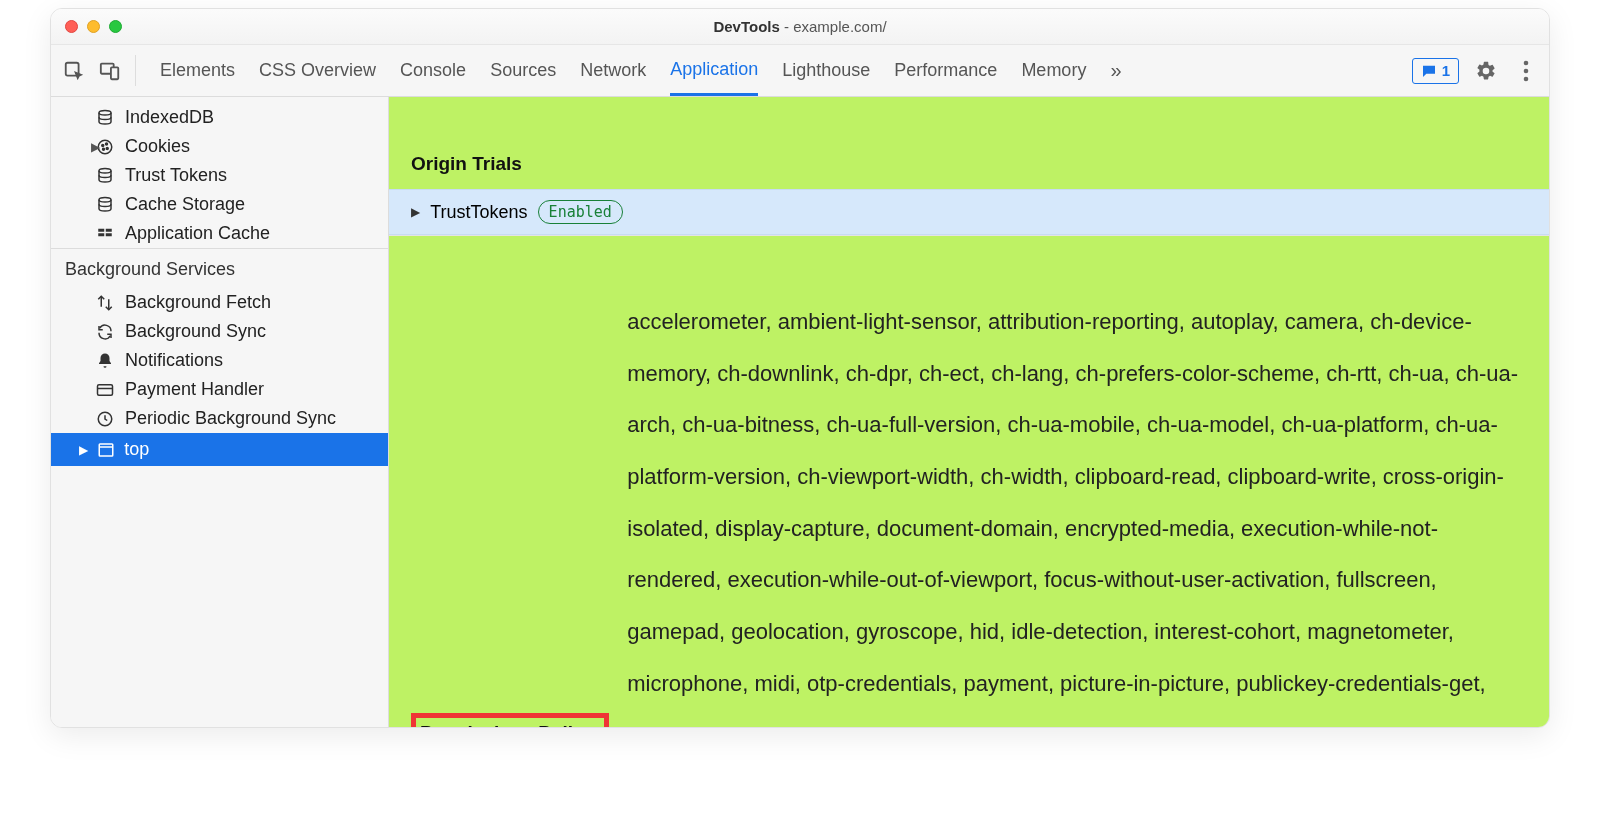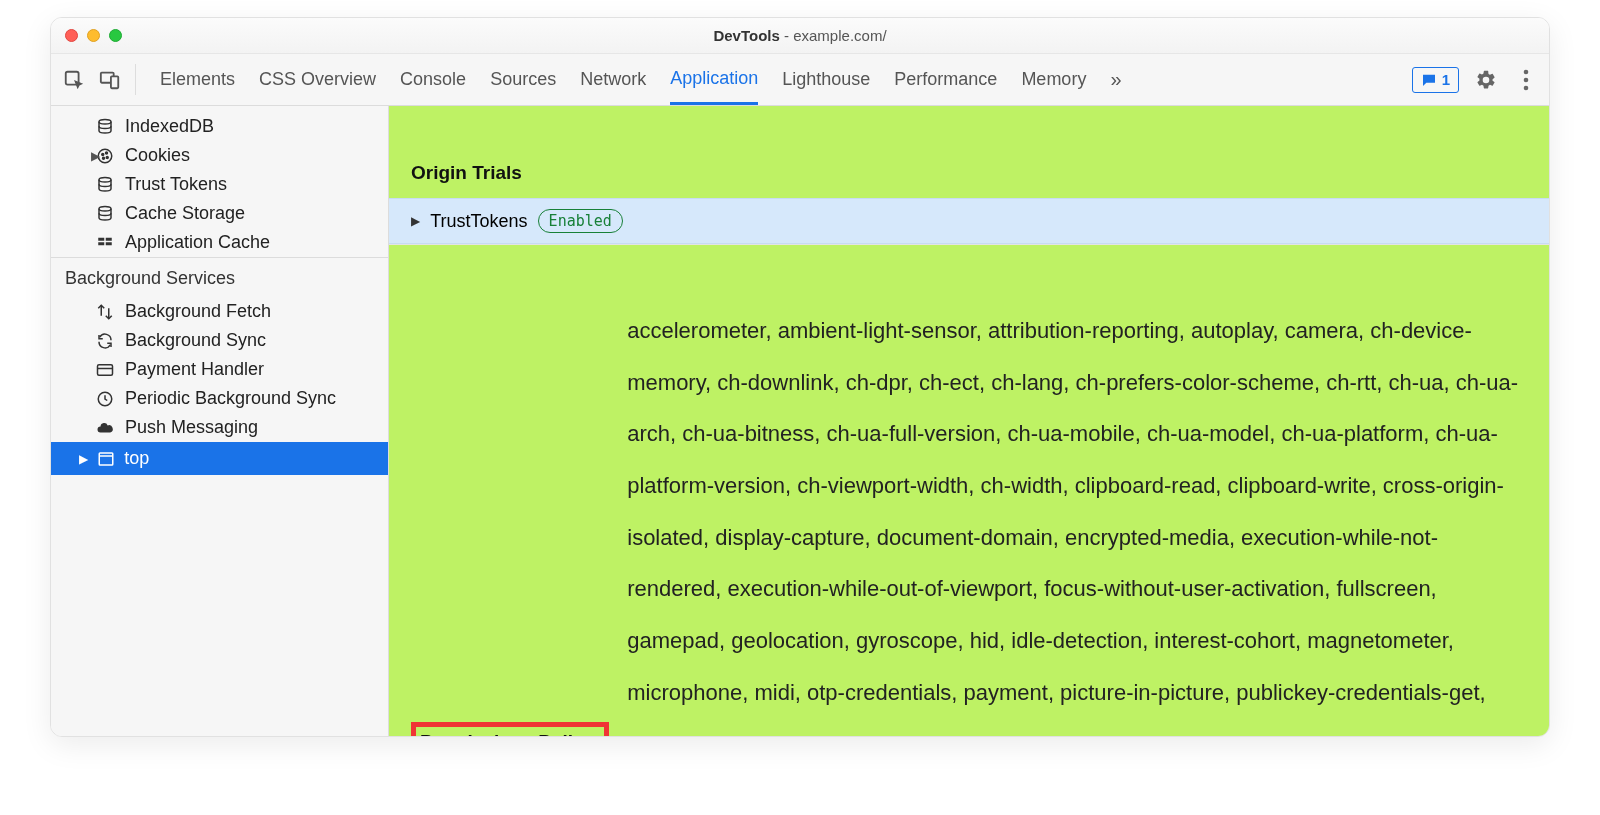--- a/index.html
+++ b/index.html
@@ -1,18 +1,18 @@
 <!DOCTYPE html>
 <html><head>
 <meta charset="utf-8">
 <style>
   * { box-sizing: border-box; margin: 0; padding: 0; }
   html, body { width: 1600px; height: 815px; font-family: -apple-system, "Helvetica Neue", Arial, sans-serif; background:#fff; }
   .canvas { width:1520px; margin:0 auto; position:relative; }
-  .window { position:relative; width:1500px; margin:17px auto; background:#fff; border:1px solid #e1e1e1; border-radius:12px; box-shadow:0 8px 30px rgba(0,0,0,.08); overflow:hidden; }
+  .window { position:relative; width:1500px; margin:8px auto; background:#fff; border:1px solid #e1e1e1; border-radius:12px; box-shadow:0 8px 30px rgba(0,0,0,.08); overflow:hidden; }
   .titlebar { height:36px; display:flex; align-items:center; position:relative; background:linear-gradient(#fbfbfb,#f3f3f3); border-bottom:1px solid #e6e6e6; }
   .tl-dots { display:flex; gap:9px; margin-left:14px; }
   .tl-dot { width:13px; height:13px; border-radius:50%; }
   .td-red{background:#ff5f57;border:1px solid #e14640;}
   .td-yellow{background:#febc2e;border:1px solid #dfa123;}
   .td-green{background:#28c840;border:1px solid #1faa34;}
   .title { position:absolute; left:0; right:0; text-align:center; font-size:15px; color:#333; font-weight:600; pointer-events:none;}
   .title .muted { font-weight:400; color:#555; }
   .toolbar { height:52px; border-bottom:1px solid #dcdcdc; background:#f6f6f6; display:flex; align-items:center; padding:0 10px; gap:8px; }
   .tb-left { display:flex; align-items:center; gap:10px; padding-right:12px; border-right:1px solid #ddd; height:60%; }
@@ -209,43 +209,43 @@
                 <path d="M20 11A8 8 0 0 0 5 7"></path>
                 <path d="M4 13a8 8 0 0 0 15 4"></path>
                 <path d="M4 4v5h5"></path>
                 <path d="M20 20v-5h-5"></path>
               </svg>
             </span>
         <span>Background Sync</span>
       </div>
       <div class="side-item">
         <span class="side-icon">
+              <svg width="18" height="18" viewBox="0 0 24 24" fill="#333">
+                <path d="M12 2a6 6 0 0 0-6 6v4l-2 3v1h16v-1l-2-3V8a6 6 0 0 0-6-6zM10 19a2 2 0 0 0 4 0z"></path>
+              </svg>
+            </span>
+        <span>Notifications</span>
+      </div>
+      <div class="side-item">
+        <span class="side-icon">
               <svg width="18" height="18" viewBox="0 0 24 24" fill="none" stroke="#333" stroke-width="2">
                 <rect x="2" y="5" width="20" height="14" rx="2"></rect>
                 <line x1="2" y1="10" x2="22" y2="10"></line>
               </svg>
             </span>
         <span>Payment Handler</span>
       </div>
       <div class="side-item">
         <span class="side-icon">
               <svg width="18" height="18" viewBox="0 0 24 24" fill="none" stroke="#333" stroke-width="2">
                 <circle cx="12" cy="12" r="9"></circle>
                 <path d="M12 7v5l3 2"></path>
               </svg>
             </span>
         <span>Periodic Background Sync</span>
-      </div>
-      <div class="side-item">
-        <span class="side-icon">
-              <svg width="18" height="18" viewBox="0 0 24 24" fill="#333">
-                <path d="M19 18H6a4 4 0 0 1 0-8 5 5 0 0 1 9.6-1.5A4 4 0 0 1 19 18z"></path>
-              </svg>
-            </span>
-        <span>Push Messaging</span>
       </div>
 
       <div class="frames-item">
         <span class="caret">▶</span>
         <span class="side-icon">
               <svg width="18" height="18" viewBox="0 0 24 24" fill="none" stroke="#fff" stroke-width="2">
                 <rect x="3" y="4" width="18" height="16" rx="1"></rect>
                 <line x1="3" y1="8" x2="21" y2="8"></line>
               </svg>
             </span>

